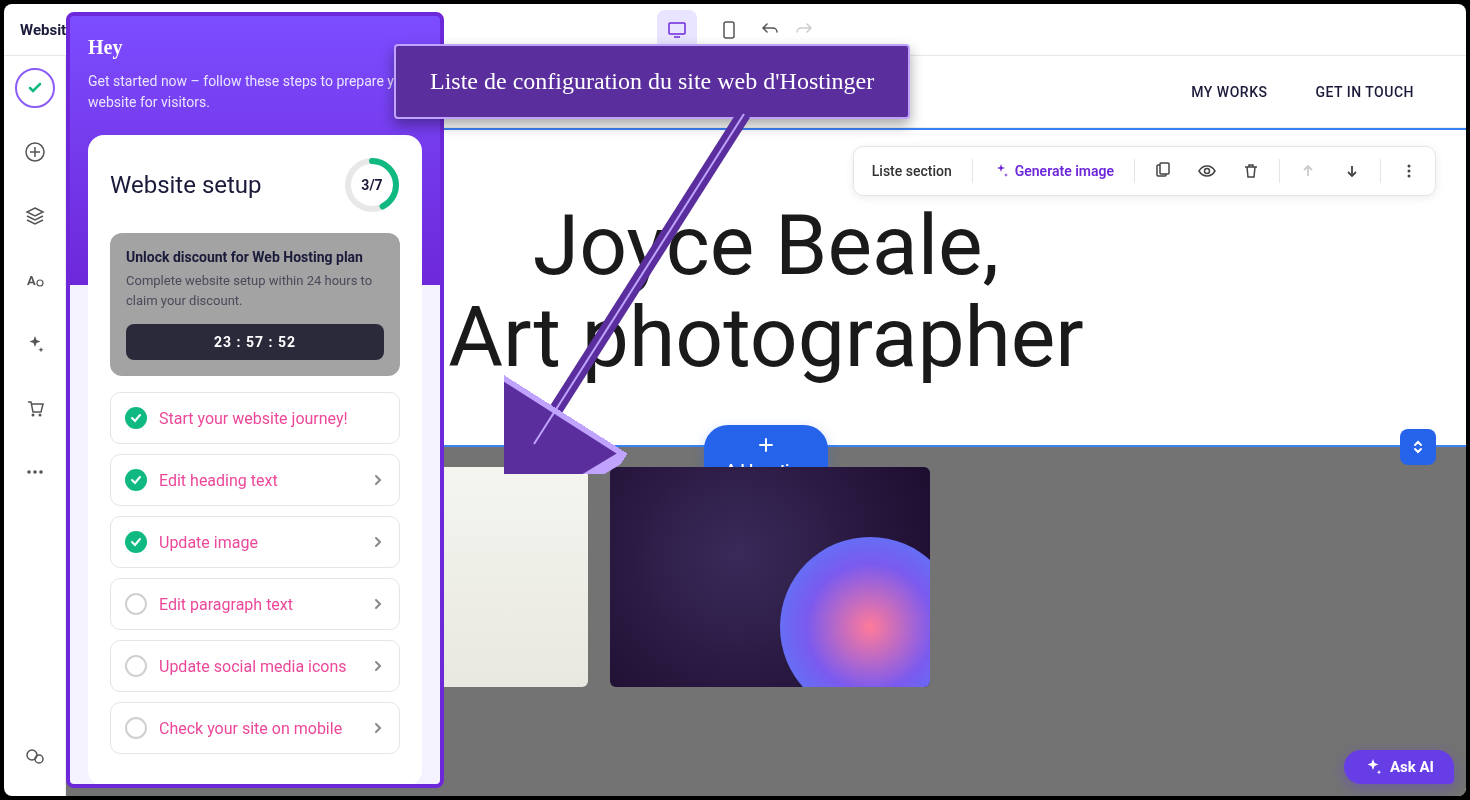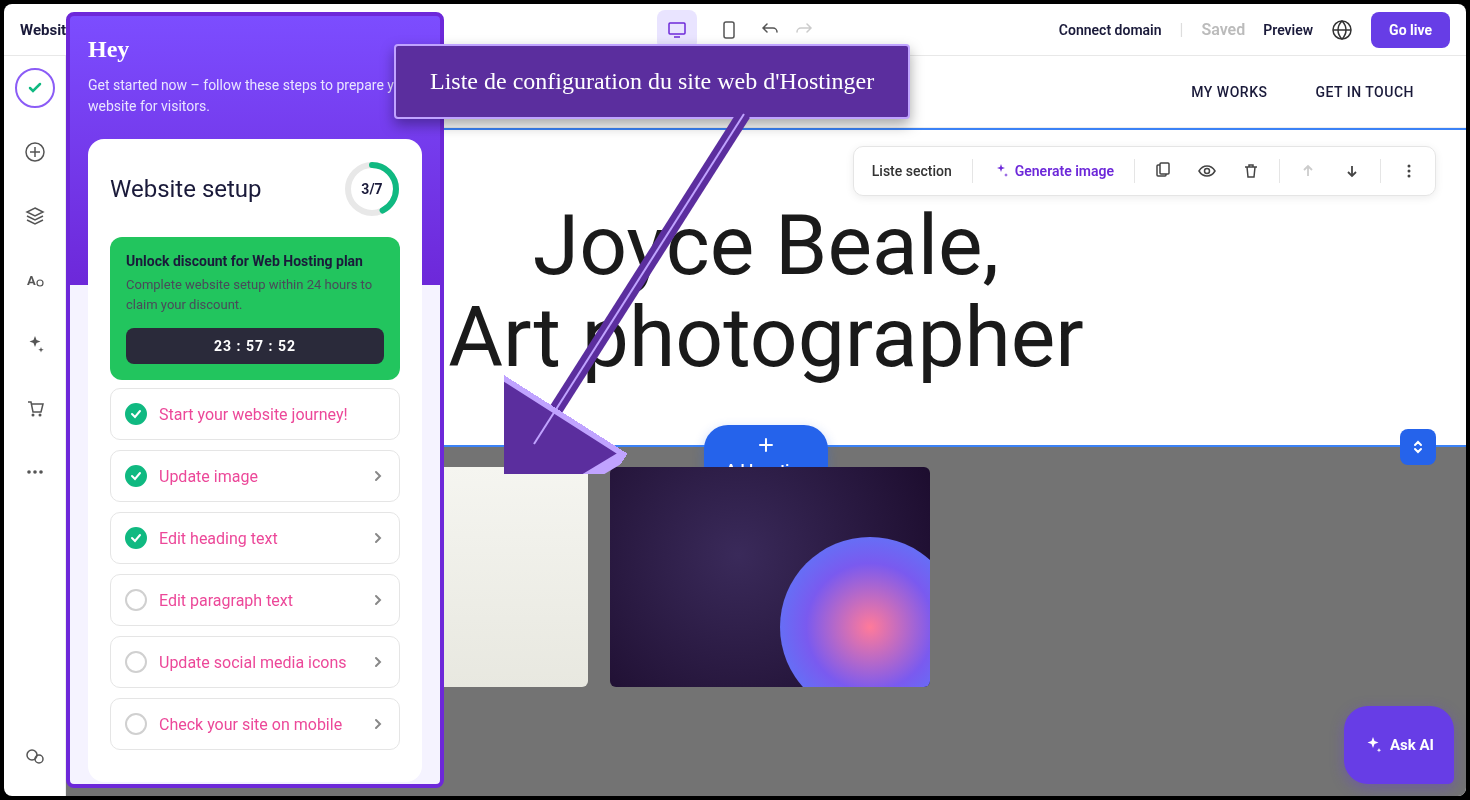--- a/index.html
+++ b/index.html
@@ -40,42 +40,42 @@
 .gallery { display:flex; gap:22px; padding:20px 0 0 0; margin-left:-30px; }
 .gimg { flex:0 0 auto; height:220px; border-radius:6px; }
 .g1 { width:130px; background:linear-gradient(135deg,#1a3a2a,#3a5a3a); }
 .g2 { width:400px; background:linear-gradient(#f5f5f0,#e8e8e0); position:relative; }
 .g2::after { content:""; position:absolute; left:48%; bottom:10px; width:12px; height:80px; background:linear-gradient(#c9a85a,#8a6a3a); }
 .g2::before { content:""; position:absolute; left:42%; top:40px; width:60px; height:70px; background:radial-gradient(circle,#3a6a3a 20%,transparent 20%); }
 .g3 { width:320px; background:radial-gradient(circle at 40% 40%,#3a2a5a,#1a0a2a); position:relative; overflow:hidden; }
 .g3::after { content:""; position:absolute; right:-30px; bottom:-30px; width:180px; height:180px; border-radius:50%; background:radial-gradient(circle,#ff7a9a,#7a5aef,#4a8aff); }
 
 .panel { position:absolute; left:62px; top:8px; width:378px; bottom:8px; border:4px solid #6d28d9; border-radius:8px; background:linear-gradient(180deg,#7c4dff 0%,#6d28d9 35%,#f5f3ff 35%,#f5f3ff 100%); padding:20px 18px; overflow:hidden; }
-.panel-hey { color:#fff; font-size:24px; font-weight:700; font-family:"Times New Roman",serif; }
+.panel-hey { color:#fff; font-size:20px; font-weight:700; font-family:"Times New Roman",serif; }
 .panel-sub { color:#e9e4ff; font-size:14px; margin-top:12px; line-height:1.5; }
 .setup-card { background:#fff; border-radius:16px; margin-top:22px; padding:22px; }
 .setup-head { display:flex; justify-content:space-between; align-items:center; margin-bottom:20px; }
 .setup-title { font-size:24px; font-weight:400; color:#1a1a3a; }
 .progress-ring { width:56px; height:56px; position:relative; }
 .progress-ring svg { transform:rotate(-90deg); }
 .progress-text { position:absolute; inset:0; display:flex; align-items:center; justify-content:center; font-size:14px; font-weight:700; color:#1a1a3a; }
-.discount-box { background:#22c55e; border-radius:12px; padding:16px; margin-bottom:8px; }
+.discount-box { background:#a3a3a3; border-radius:12px; padding:16px; margin-bottom:16px; }
 .disc-title { font-weight:700; font-size:14px; color:#1a1a3a; }
 .disc-sub { font-size:13px; color:#4a4a5a; margin-top:6px; line-height:1.5; }
 .timer { background:#2a2a3a; color:#fff; text-align:center; padding:10px; border-radius:8px; margin-top:14px; font-weight:700; font-size:14px; letter-spacing:1px; }
 .task { border:1px solid #e5e5e5; border-radius:10px; padding:14px 14px; display:flex; align-items:center; gap:12px; margin-bottom:10px; cursor:pointer; }
 .task-check { width:22px; height:22px; border-radius:50%; border:2px solid #d0d0d0; flex-shrink:0; }
 .task-check.done { background:#10b981; border-color:#10b981; display:flex; align-items:center; justify-content:center; }
 .task-label { flex:1; font-size:16px; color:#ec4899; }
 .task-chev { color:#888; }
 
 .callout { position:absolute; left:390px; top:40px; background:#5b2e9e; color:#fff; padding:22px 34px; border:2px solid #c0a3ff; border-radius:4px; font-size:24px; font-weight:500; box-shadow:0 6px 14px rgba(0,0,0,0.35); font-family:"Times New Roman",serif; }
 .arrow-svg { position:absolute; left:500px; top:100px; pointer-events:none; }
 
-.ask-ai { position:absolute; right:12px; bottom:12px; background:#673de6; color:#fff; border:none; border-radius:24px 24px 6px 24px; padding:30px 20px; font-weight:700; font-size:15px; display:flex; align-items:center; gap:8px; cursor:pointer; box-shadow:0 4px 14px rgba(103,61,230,0.4); }
+.ask-ai { position:absolute; right:12px; bottom:12px; background:#673de6; color:#fff; border:none; border-radius:24px 24px 6px 24px; padding:8px 20px; font-weight:700; font-size:15px; display:flex; align-items:center; gap:8px; cursor:pointer; box-shadow:0 4px 14px rgba(103,61,230,0.4); }
 </style>
 </head>
 <body>
 
 <div class="frame">
 
   <div class="topbar">
     <div class="tb-left">
       <span class="tb-title">Website Builder</span>
       <svg class="tb-chev" viewBox="0 0 16 16">
@@ -93,31 +93,20 @@
         <svg width="18" height="20" viewBox="0 0 18 20">
             <rect x="4" y="2" width="10" height="16" rx="2" stroke="#555" stroke-width="1.5" fill="none"></rect>
           </svg>
       </div>
       <svg width="20" height="20" viewBox="0 0 20 20" style="cursor:pointer">
           <path d="M6 4l-4 4 4 4M2 8h10a4 4 0 014 4" stroke="#555" stroke-width="1.5" fill="none" stroke-linecap="round"></path>
         </svg>
       <svg width="20" height="20" viewBox="0 0 20 20" style="opacity:.3">
           <path d="M14 4l4 4-4 4M18 8H8a4 4 0 00-4 4" stroke="#555" stroke-width="1.5" fill="none" stroke-linecap="round"></path>
         </svg>
-    </div>
-    <div class="tb-right">
-      <span class="tb-link">Connect domain</span>
-      <span style="color:#ddd">|</span>
-      <span class="tb-saved">Saved</span>
-      <span class="tb-link">Preview</span>
-      <svg width="22" height="22" viewBox="0 0 22 22" style="cursor:pointer">
-          <circle cx="11" cy="11" r="9" stroke="#333" stroke-width="1.5" fill="none"></circle>
-          <path d="M2 11h18M11 2c2.5 2.5 4 5.5 4 9s-1.5 6.5-4 9c-2.5-2.5-4-5.5-4-9s1.5-6.5 4-9z" stroke="#333" stroke-width="1.5" fill="none"></path>
-        </svg>
-      <button class="go-live">Go live</button>
     </div>
   </div>
 
   <div class="sidebar">
     <div class="side-icon active">
         <svg width="22" height="22" viewBox="0 0 22 22">
           <path d="M6 11l3 3 7-7" stroke="#10b981" stroke-width="2.5" fill="none" stroke-linecap="round"></path>
         </svg>
       </div>
     <div class="side-icon">
@@ -266,32 +255,32 @@
               </svg>
             </div>
             <span class="task-label">Start your website journey!</span>
           </div>
           <div class="task">
             <div class="task-check done">
               <svg width="12" height="12" viewBox="0 0 12 12">
                 <path d="M2 6l3 3 5-6" stroke="#fff" stroke-width="2" fill="none" stroke-linecap="round"></path>
               </svg>
             </div>
-            <span class="task-label">Update image</span>
+            <span class="task-label">Edit heading text</span>
             <svg class="task-chev" width="14" height="14" viewBox="0 0 14 14">
               <path d="M5 3l4 4-4 4" stroke="#888" stroke-width="2" fill="none" stroke-linecap="round"></path>
             </svg>
           </div>
           <div class="task">
             <div class="task-check done">
               <svg width="12" height="12" viewBox="0 0 12 12">
                 <path d="M2 6l3 3 5-6" stroke="#fff" stroke-width="2" fill="none" stroke-linecap="round"></path>
               </svg>
             </div>
-            <span class="task-label">Edit heading text</span>
+            <span class="task-label">Update image</span>
             <svg class="task-chev" width="14" height="14" viewBox="0 0 14 14">
               <path d="M5 3l4 4-4 4" stroke="#888" stroke-width="2" fill="none" stroke-linecap="round"></path>
             </svg>
           </div>
           <div class="task">
             <div class="task-check "></div>
             <span class="task-label">Edit paragraph text</span>
             <svg class="task-chev" width="14" height="14" viewBox="0 0 14 14">
               <path d="M5 3l4 4-4 4" stroke="#888" stroke-width="2" fill="none" stroke-linecap="round"></path>
             </svg>

